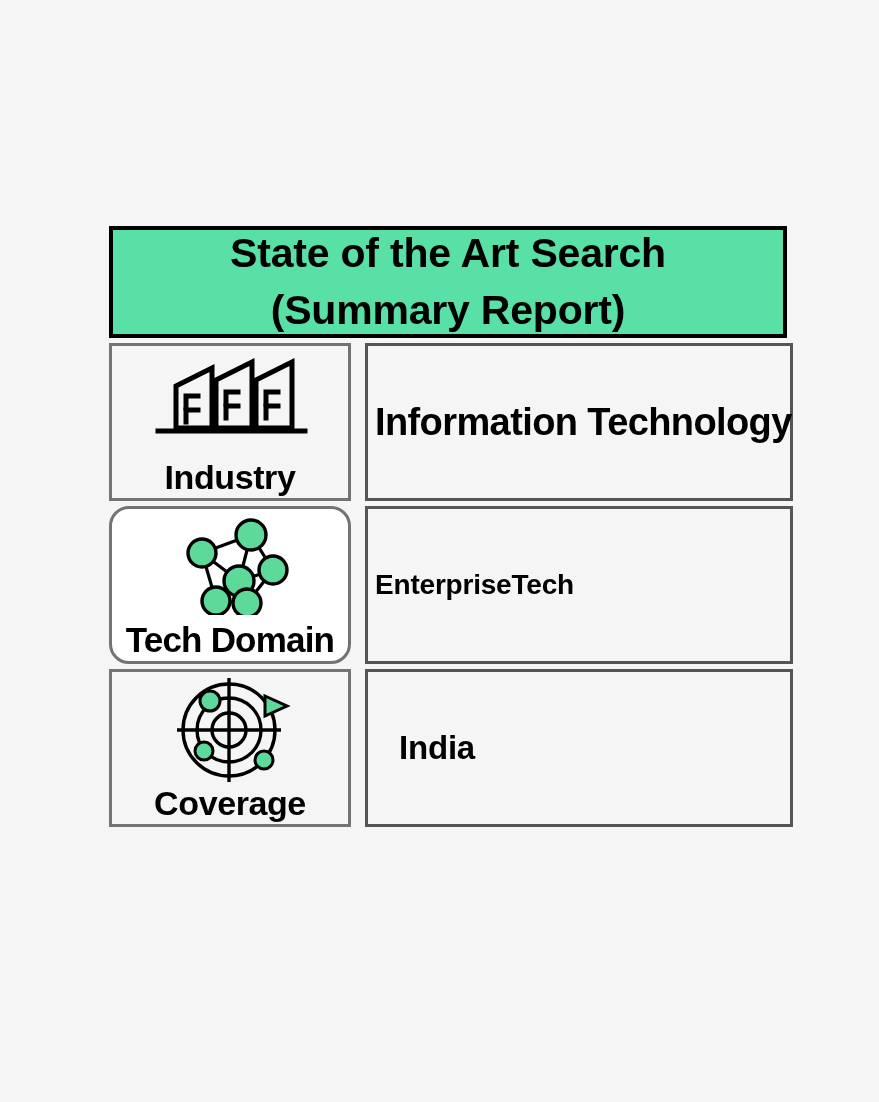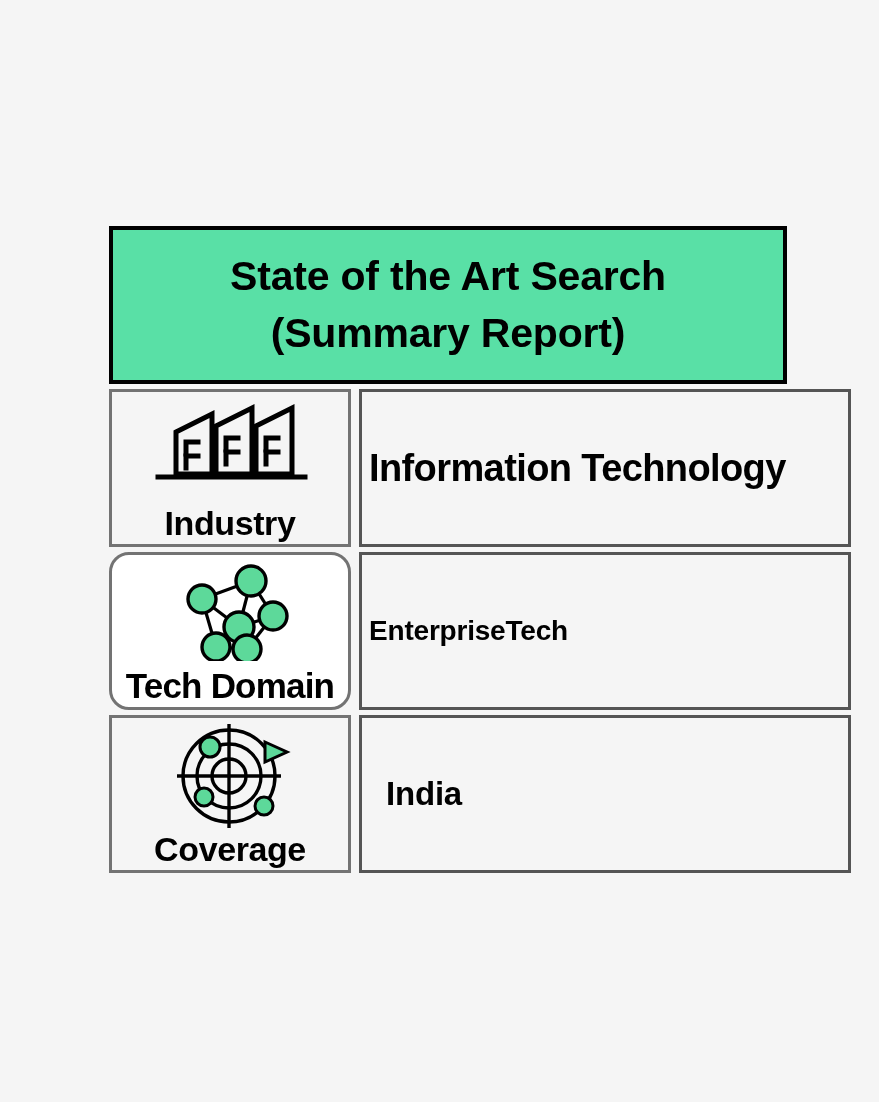--- a/index.html
+++ b/index.html
@@ -20,21 +20,21 @@
     position: absolute;
     left: 109px;
     top: 226px;
     width: 681px;
   }
 
   
   #title-banner {
     box-sizing: border-box;
     width: 678px;
-    height: 158px;
+    height: 112px;
     background: #59e0a6;
     border: 4px solid #000000;
     display: flex;
     align-items: center;
     justify-content: center;
     text-align: center;
   }
   #title-banner .title-text {
     font-size: 41px;
     font-weight: bold;
@@ -79,39 +79,39 @@
     font-size: 34px;
     font-weight: bold;
     color: #000000;
     line-height: 1.05;
     letter-spacing: -0.4px;
   }
   .icon-label.wide { font-size: 35px; letter-spacing: -0.8px; }
 
   .value-cell {
     box-sizing: border-box;
-    width: 492px;
+    width: 428px;
     height: 158px;
-    margin-left: 8px;
+    margin-left: 14px;
     border: 3px solid #555555;
     background: #f5f5f5;
     display: flex;
     align-items: center;
     flex: none;
   }
   .value-text {
     font-size: 38px;
     font-weight: bold;
     color: #000000;
     padding-left: 7px;
     letter-spacing: -0.6px;
     white-space: nowrap;
   }
   .value-text.size-md { font-size: 28px; letter-spacing: -0.2px; }
-  .value-text.size-sm { font-size: 33px; padding-left: 24px; letter-spacing: -0.2px; }
+  .value-text.size-sm { font-size: 33px; padding-left: 31px; letter-spacing: -0.2px; }
 </style>
 </head>
 <body>
 
 <div id="report-card">
 
   <div id="title-banner">
     <div class="title-text">State of the Art Search
 (Summary Report)</div>
   </div>

